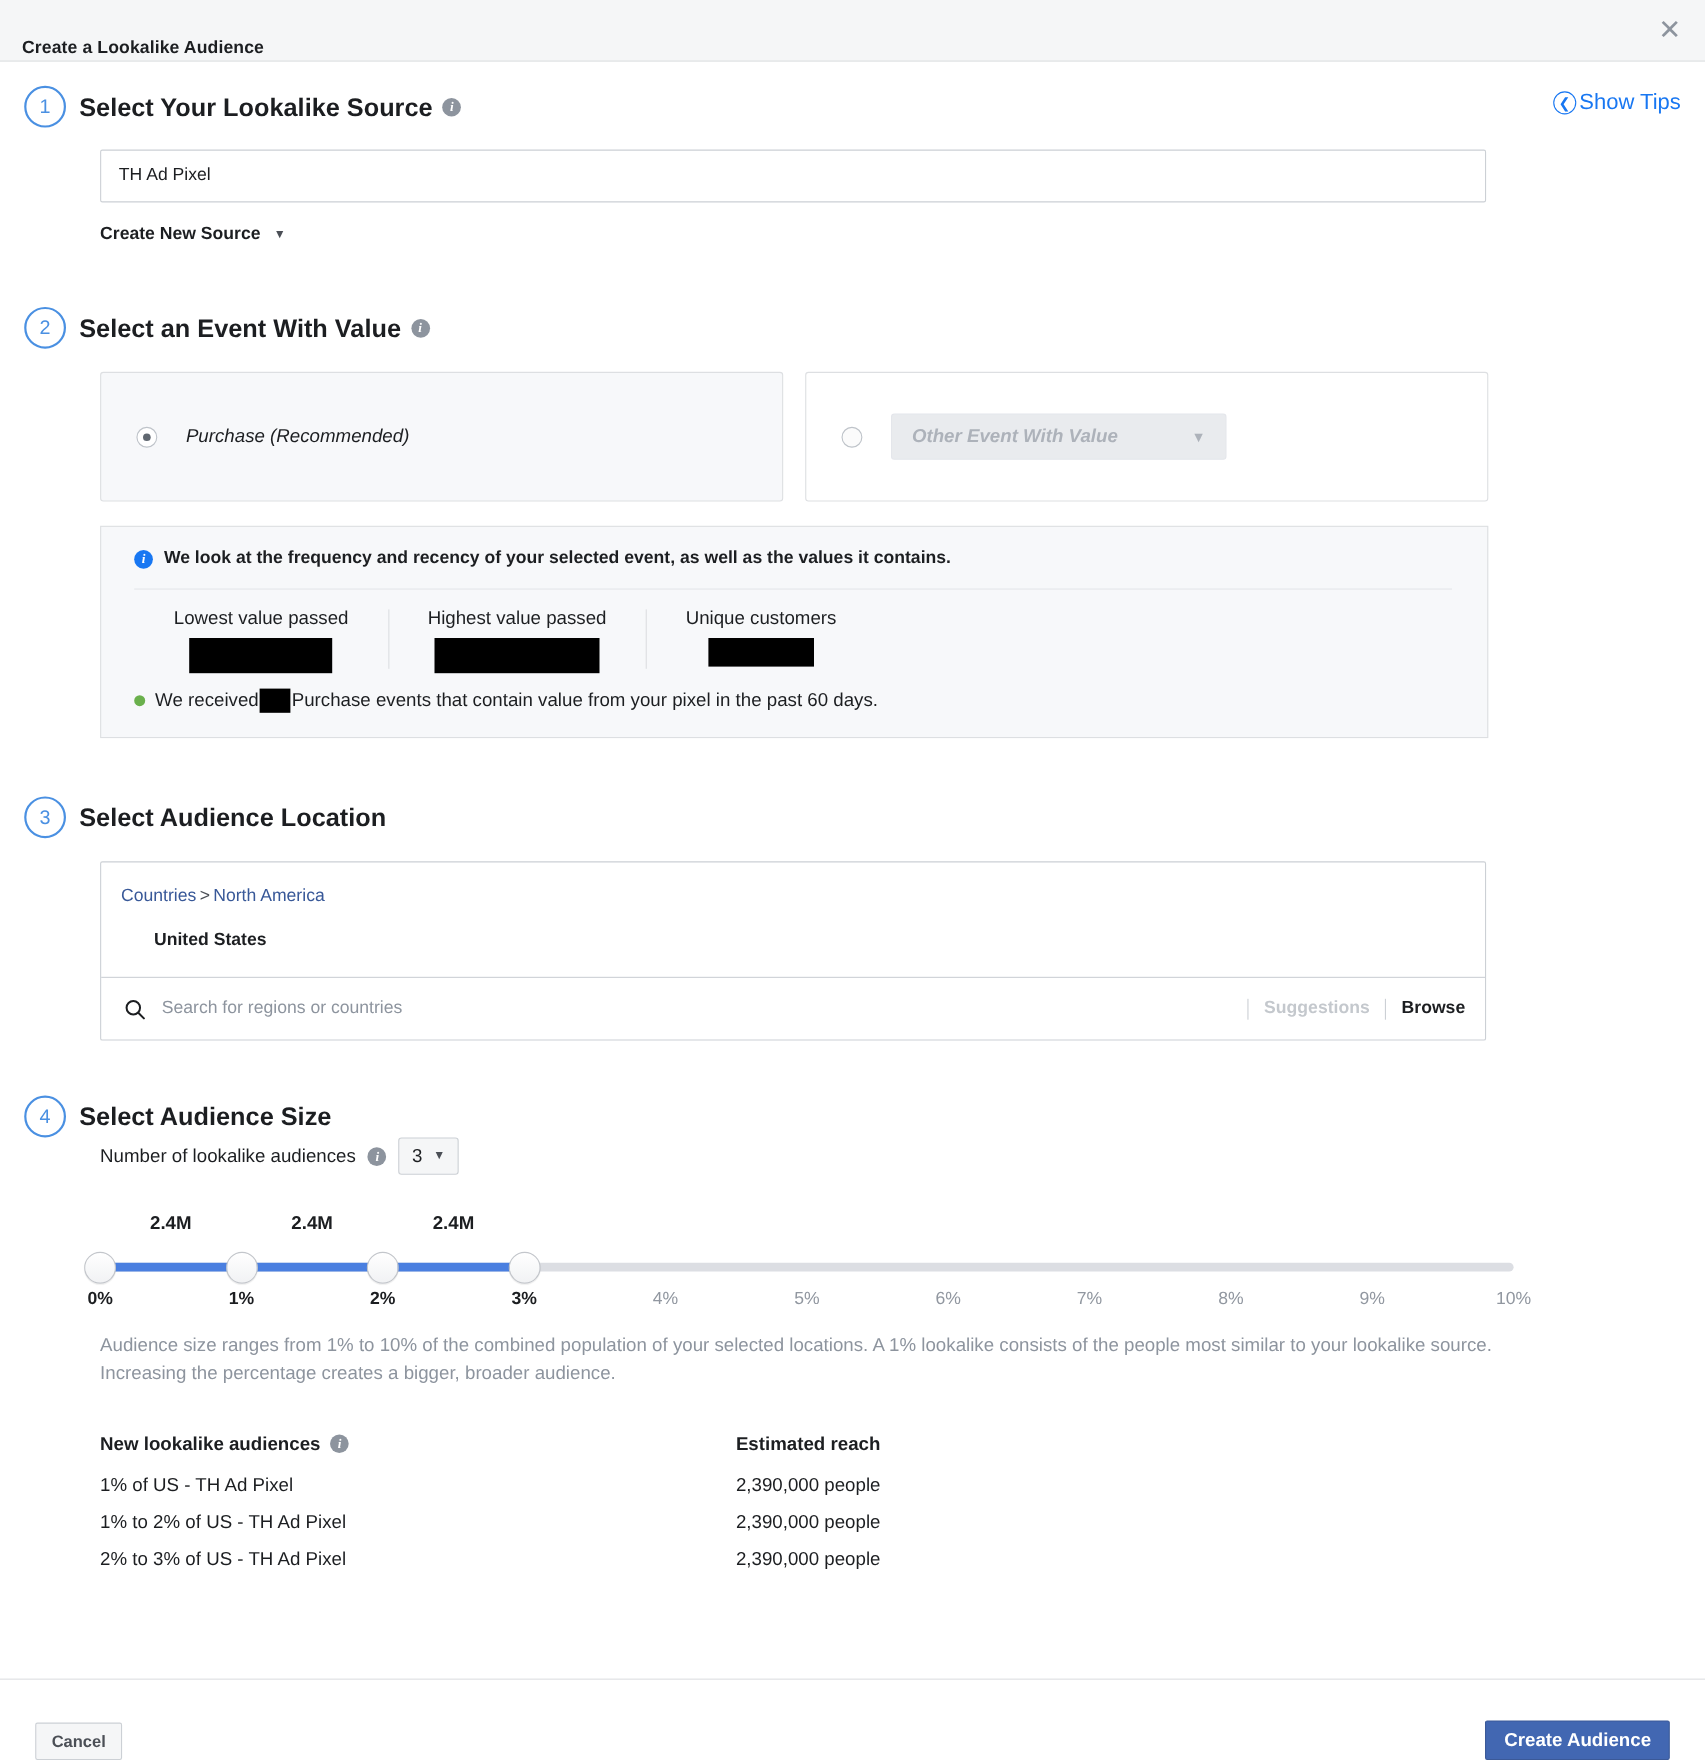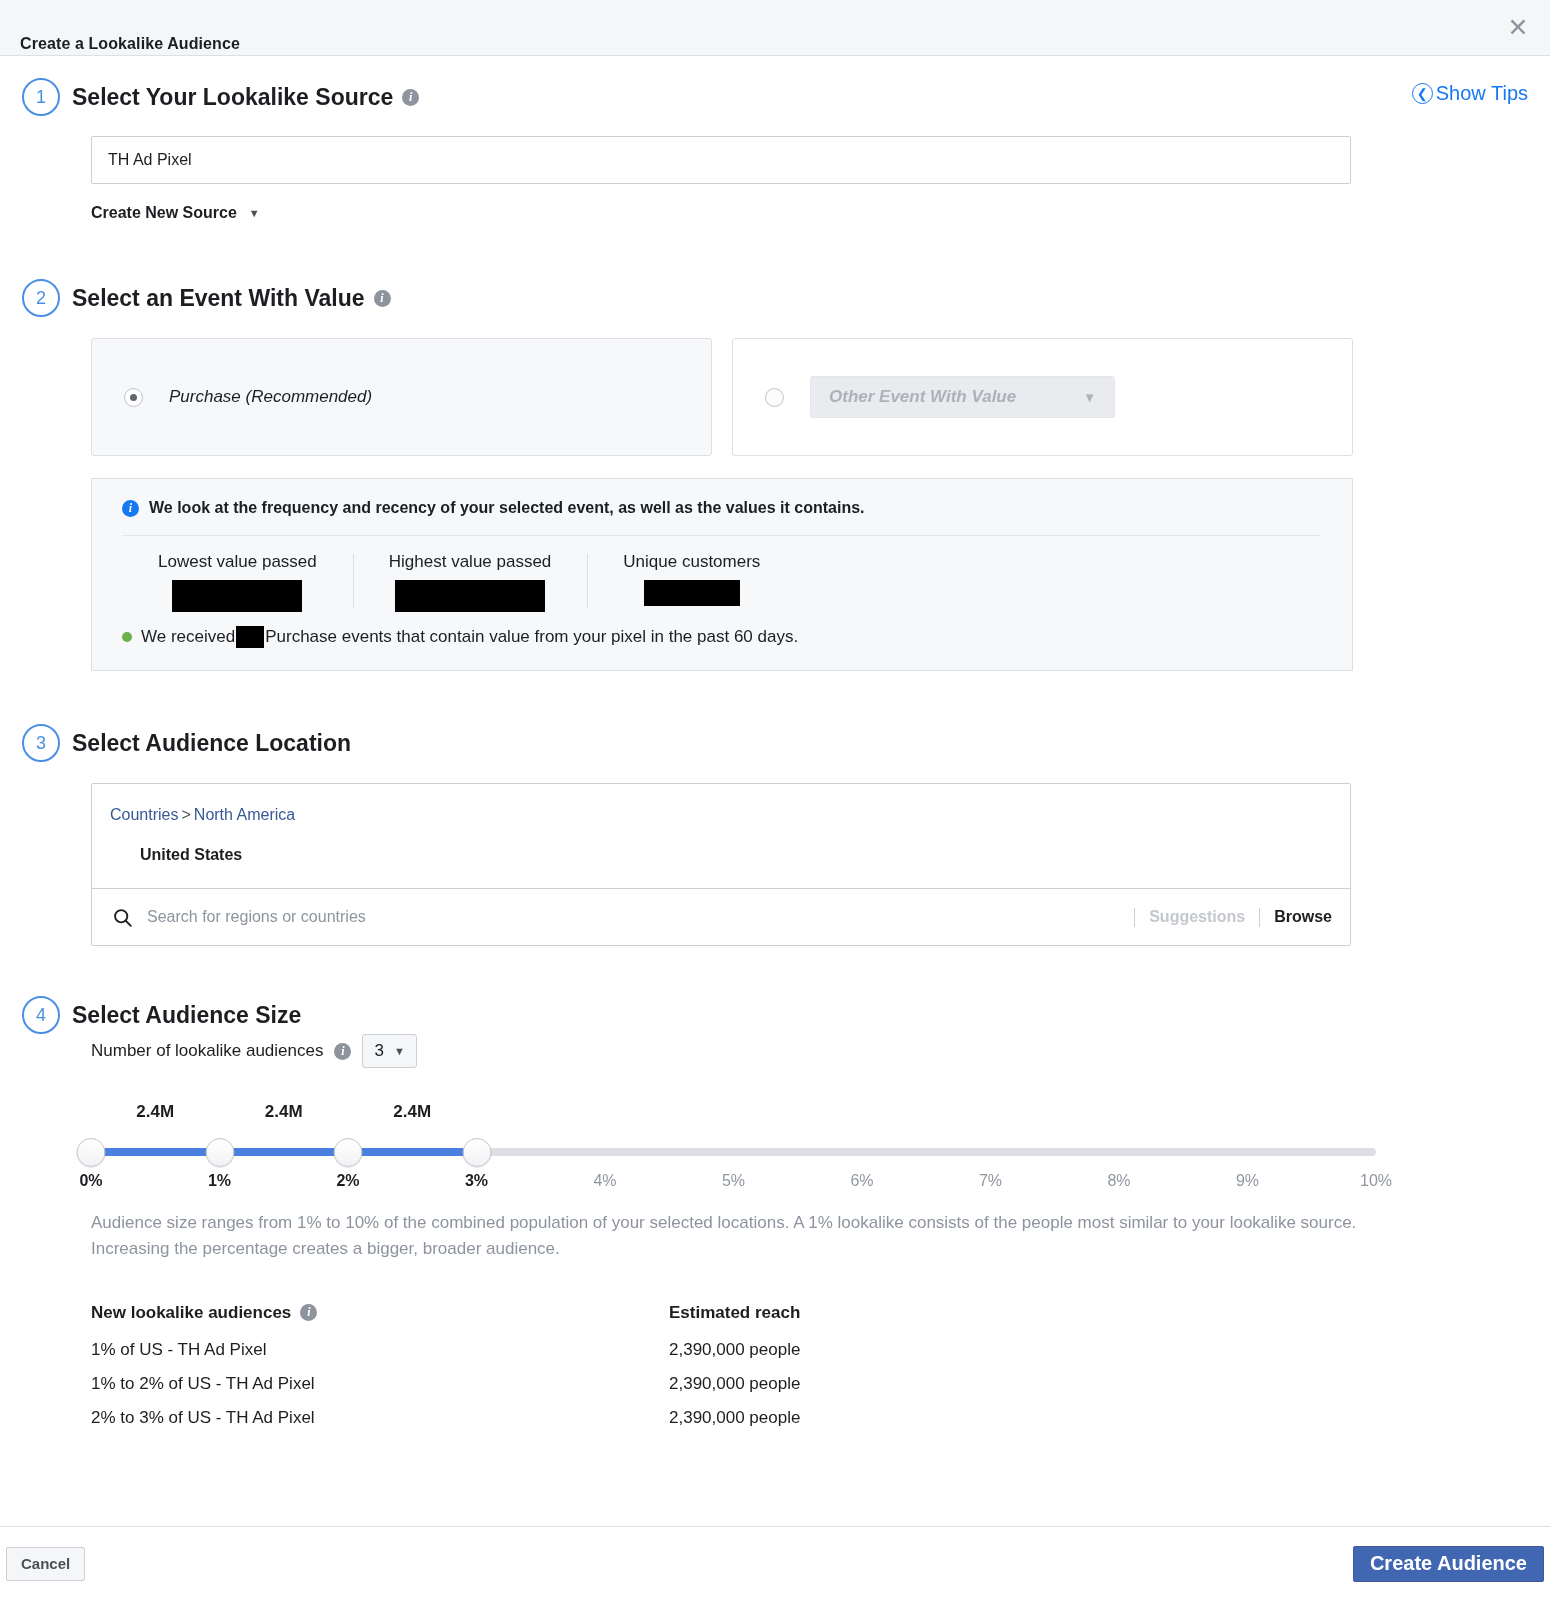--- a/index.html
+++ b/index.html
@@ -285,37 +285,37 @@
   .reach-row { display: flex; align-items: center; height: 34px; }
   .reach-row .c1 { width: 578px; font-size: 17px; color: #1c1e21; display:flex; align-items:center; gap: 9px; }
   .reach-row .c2 { font-size: 17px; color: #1c1e21; }
   .reach-row.head .c1, .reach-row.head .c2 { font-weight: bold; }
   .reach-row.head { height: 40px; }
 
   
   .footer {
     flex: 0 0 74px;
     border-top: 1px solid #dddfe2;
-    display: flex; align-items: center; justify-content: space-between;
-    padding: 0 6px;
+    display: flex; align-items: flex-end; justify-content: space-between;
+    padding: 0 32px;
   }
   .btn-cancel {
     background: #f5f6f7;
     border: 1px solid #ccd0d5;
     border-radius: 2px;
     height: 34px; padding: 0 14px;
     font-size: 15px; font-weight: bold; color: #4b4f56;
     display: flex; align-items: center; cursor: pointer;
   }
   .btn-primary {
     background: #4267b2;
     border: 1px solid #3b5998;
     border-radius: 2px;
     height: 36px; padding: 0 16px;
-    font-size: 20px; font-weight: bold; color: #fff;
+    font-size: 17px; font-weight: bold; color: #fff;
     display: flex; align-items: center; cursor: pointer;
   }
 </style>
 </head>
 <body>
 
 <div class="dialog">
 
   <div class="titlebar">
     <div class="titlebar-title">Create a Lookalike Audience</div>

